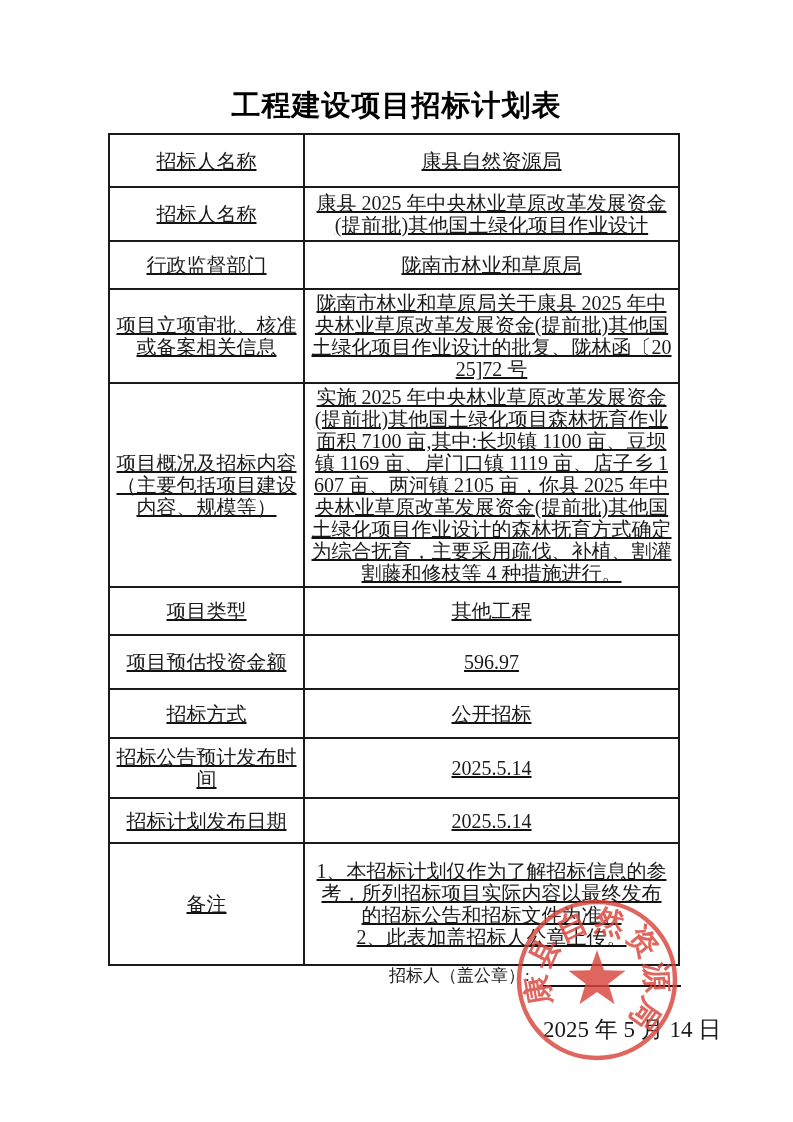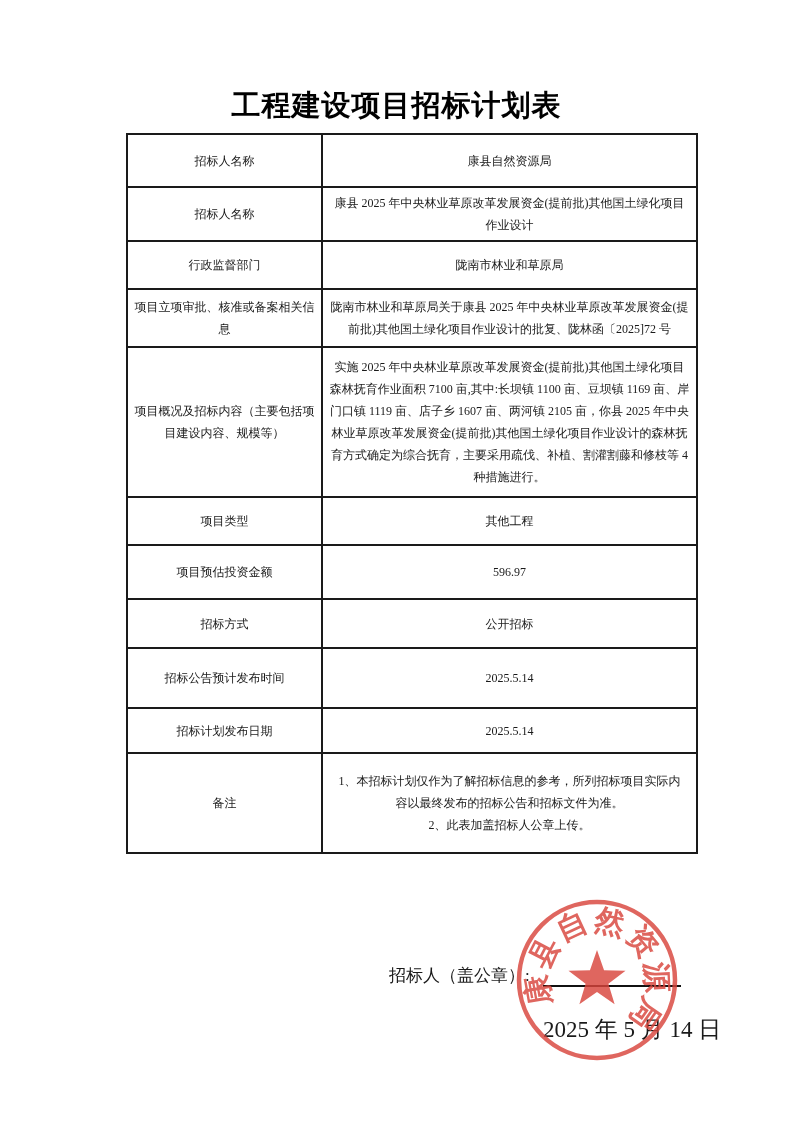--- a/index.html
+++ b/index.html
@@ -16,25 +16,26 @@
     position:absolute;
     top:70px;left:0;width:100%;
     text-align:center;
     font-size:29px;
     font-weight:bold;
     letter-spacing:1px;
     color:#000;
   }
   .tender-table{
     position:absolute;
-    left:126px;top:117px;
+    left:108px;top:117px;
     width:570px;
     border-collapse:collapse;
     table-layout:fixed;
-    font-size:12px;
+    font-size:20px;
+    text-decoration:underline;
   }
   .tender-table td{
     border:2px solid #1a1a1a;
     vertical-align:middle;
     text-align:center;
     line-height:22px;
     padding:2px 6px;
     color:#1a1a1a;
     word-break:break-all;
   }

